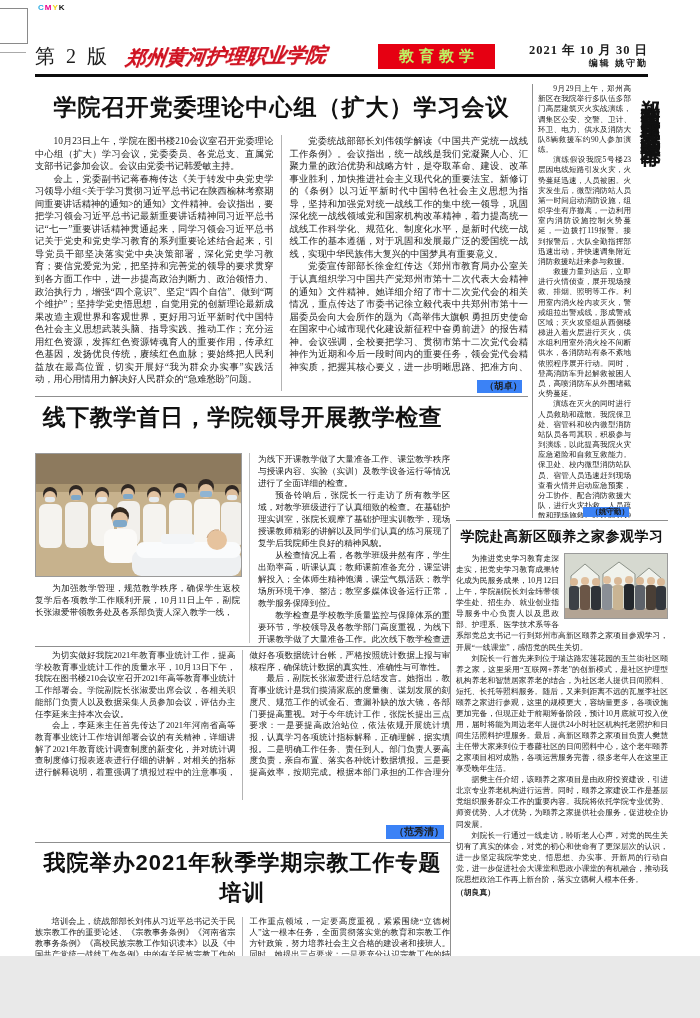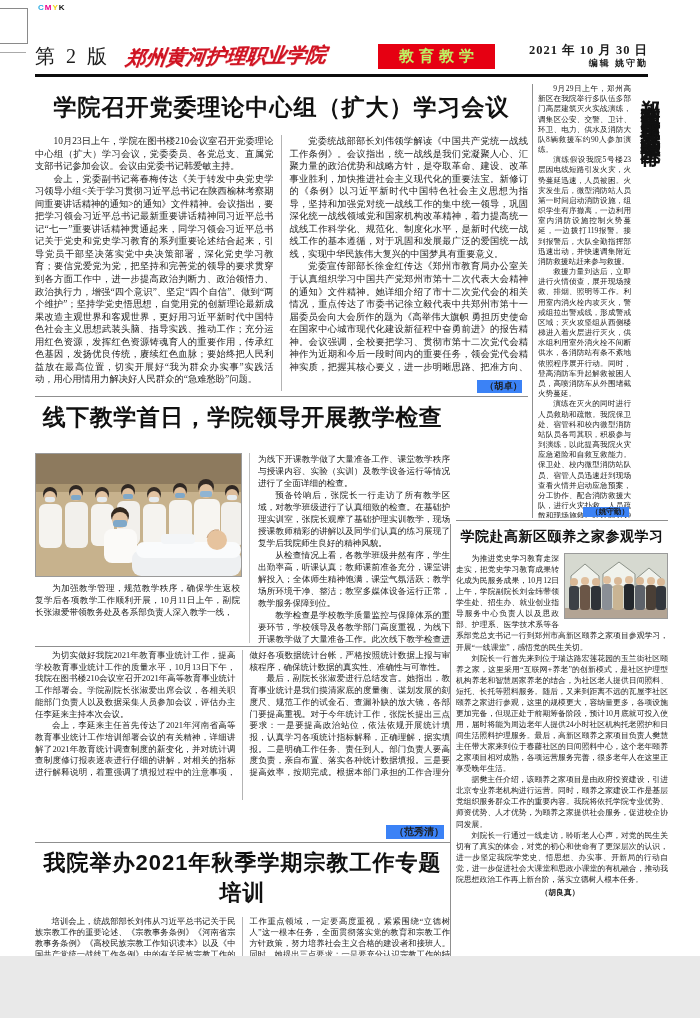--- a/index.html
+++ b/index.html
@@ -23,21 +23,21 @@
   
   .hdiv{position:absolute;height:1px;background:#8f8f8f;}
   .vdiv{position:absolute;width:1px;background:#8f8f8f;}
   
   .art{position:absolute;overflow:hidden;}
   .hl{font-family:"Liberation Sans","DejaVu Sans",sans-serif;font-weight:bold;text-align:center;
       margin:0;color:#111;letter-spacing:1px;}
   .para{margin:0;text-indent:2em;text-align:justify;}
   .no-indent{text-indent:0;}
   .byline-abs{position:absolute;right:6px;bottom:1px;font-weight:bold;background:#3b82f6;padding-left:8px;}
-  .byline-flow{text-align:center;font-weight:bold;padding-right:4px;margin-top:2px;}
+  .byline-flow{text-align:left;font-weight:bold;padding-right:4px;margin-top:2px;}
   
   .art-meeting{left:35px;top:84px;width:493px;height:310px;}
   .hl-meeting{font-size:23px;margin:8px 0 12px;}
   .cols-meeting{column-count:2;column-gap:16px;column-rule:1px solid #b3b3b3;
                 height:256px;overflow:hidden;font-size:9.3px;line-height:1.35;}
   .art-meeting .byline-abs{font-size:9.3px;}
   
   .vrule-top{left:532px;top:84px;height:434px;}
   .art-fire{left:538px;top:84px;width:130px;height:434px;display:flex;}
   .fire-text{position:relative;width:93px;font-size:7.6px;line-height:1.34;text-align:justify;overflow:hidden;}

